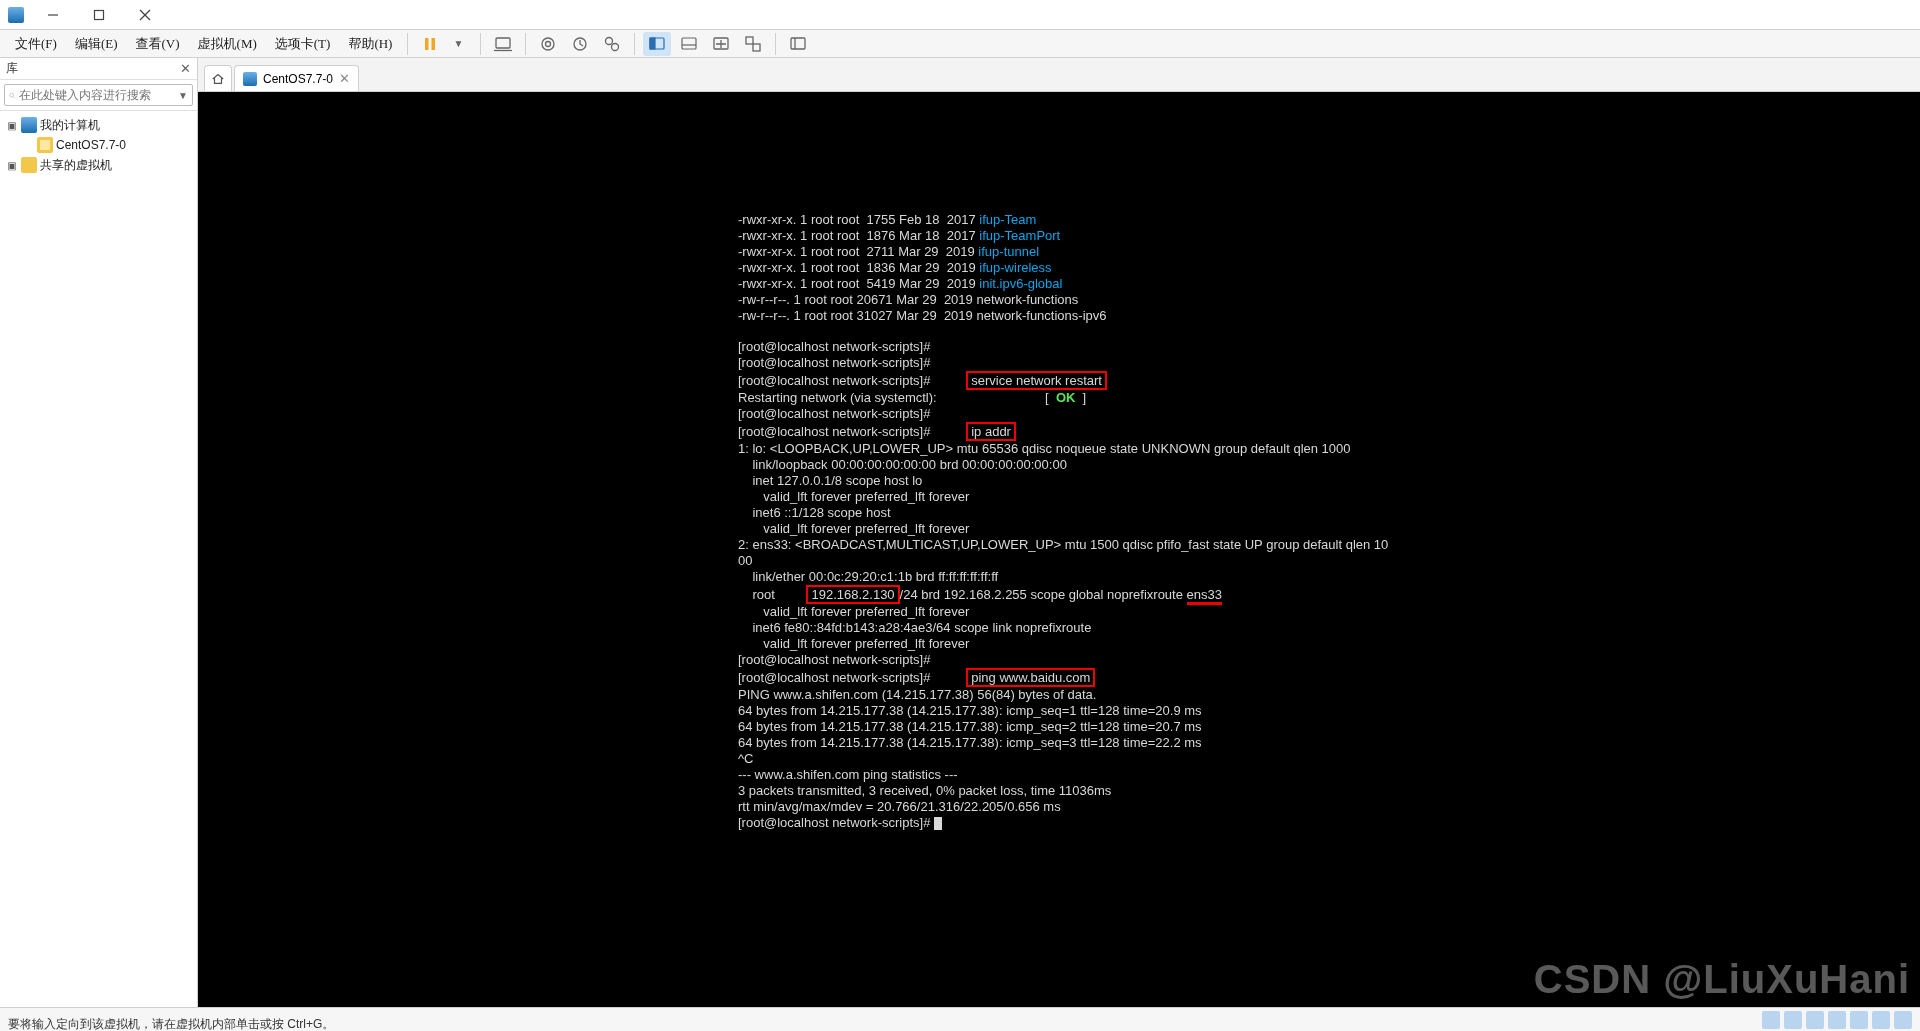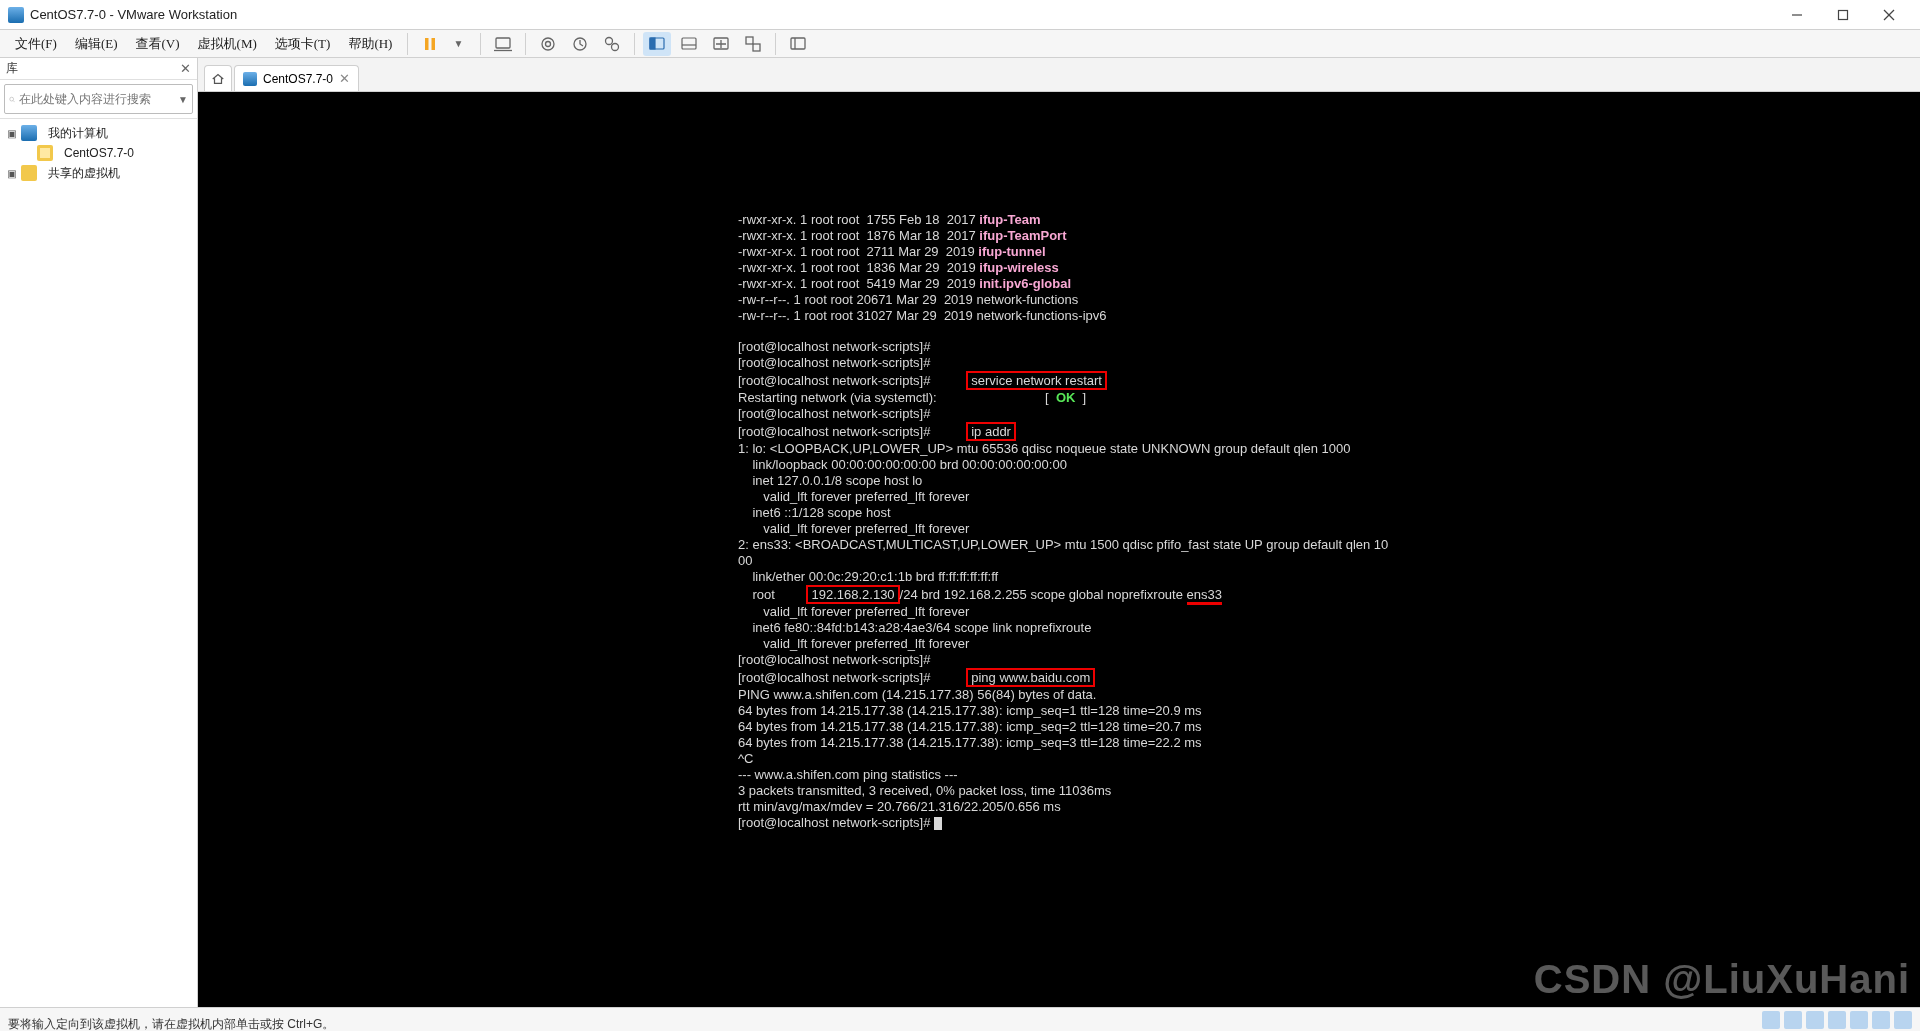--- a/index.html
+++ b/index.html
@@ -24,66 +24,65 @@
 .menubar .tool-btn.active { background:#cfe4f7; }
 
 
 .main { display:flex; height:calc(100% - 30px - 28px - 24px); }
 
 
 .library { width:198px; border-right:1px solid #d0d0d0; background:#fff; display:flex; flex-direction:column; }
 .library-hdr { height:22px; display:flex; align-items:center; padding:0 6px; font-size:12px; color:#333; border-bottom:1px solid #e0e0e0; }
 .library-hdr .close-x { margin-left:auto; cursor:pointer; color:#666; font-size:13px; }
 .library-search { padding:4px; border-bottom:1px solid #e0e0e0; }
-.library-search .search-box { display:flex; align-items:center; border:1px solid #bcbcbc; border-radius:2px; height:30px; padding:0 4px; background:#fff; }
+.library-search .search-box { display:flex; align-items:center; border:1px solid #bcbcbc; border-radius:2px; height:22px; padding:0 4px; background:#fff; }
 .library-search .search-box svg { width:13px; height:13px; stroke:#888; fill:none; }
 .library-search input { border:none; outline:none; flex:1; font-size:12px; padding:0 4px; color:#333; }
 .library-search .caret { color:#666; font-size:10px; }
 
 .library-tree { flex:1; padding:4px 0; font-size:12px; color:#222; overflow:auto; }
 .tree-row { display:flex; align-items:center; height:20px; padding-left:6px; cursor:pointer; }
 .tree-expand { width:12px; text-align:center; color:#555; font-size:10px; }
 .tree-icon { width:16px; height:16px; margin:0 3px; }
 .tree-icon.computer { background:linear-gradient(#6cb0e8,#1a6db0); border-radius:2px; }
 .tree-icon.vm { background:#f2c84b; border-radius:2px; position:relative; }
 .tree-icon.vm::after { content:""; position:absolute; inset:3px; background:#ffe9a2; }
 .tree-icon.shared { background:#f2c84b; border-radius:2px; }
-.tree-label { white-space:nowrap;margin-left:8px; }
+.tree-label { white-space:nowrap; }
 
 
 .content { flex:1; display:flex; flex-direction:column; background:#fff; }
 .tabstrip { height:34px; background:#f3f3f3; border-bottom:1px solid #d0d0d0; display:flex; align-items:flex-end; padding:0 6px; gap:2px; }
 .home-tab { width:28px; height:26px; border:1px solid #cfcfcf; border-bottom:none; border-radius:4px 4px 0 0; background:#fff; display:flex; align-items:center; justify-content:center; cursor:pointer; }
 .home-tab svg { width:14px; height:14px; stroke:#555; fill:none; stroke-width:1.4; }
 .vm-tab { height:26px; border:1px solid #cfcfcf; border-bottom:none; border-radius:4px 4px 0 0; background:#fff; display:flex; align-items:center; padding:0 8px; gap:6px; font-size:12px; cursor:pointer; }
 .vm-tab .dot { width:14px; height:14px; border-radius:2px; background:linear-gradient(#6cb0e8,#1a6db0); }
 .vm-tab .tab-close { color:#888; font-size:13px; }
 
 
 .console { flex:1; background:#000; color:#ccc; font-family:"Courier New",monospace; font-size:13px; line-height:15px; padding:120px 0 0 540px; position:relative; overflow:hidden; white-space:pre; }
-.console .ls-exec { color:#f9a8d4; font-weight:bold; }
+.console .ls-exec { color:#0ea5e9; font-weight:normal; }
 .console .plain { color:#d8d8d8; }
 .console .ok-green { color:#57e657; font-weight:bold; }
 .console .red-box { border:2px solid #e00; padding:0 3px; display:inline-block; color:#d8d8d8; background:transparent;margin-left:28px; }
 .console .red-underline { border-bottom:3px solid #e00; }
 .console .watermark { position:absolute; right:10px; bottom:20px; font-family:Arial,sans-serif; font-size:40px; color:rgba(255,255,255,0.35); font-weight:600; letter-spacing:1px; pointer-events:none; }
 .console .cursor { display:inline-block; width:8px; height:13px; background:#d8d8d8; vertical-align:middle; }
 
 
 .statusbar { height:24px; background:#f6f6f6; border-top:1px solid #d0d0d0; display:flex; align-items:center; padding:0 8px; font-size:12px; color:#333; }
 .statusbar .status-text { flex:1;margin-top:10px; }
 .statusbar .status-icons { display:flex; gap:4px; }
 .statusbar .status-icons .sicon { width:18px; height:18px; background:#b8d4ef; border-radius:2px; }
 </style>
 </head>
 <body>
 
 <div class="titlebar">
   <div class="icon"></div>
-  <div class="title">CentOS7.7-0 - VMware Workstation</div>
   <div class="win-btn">
       <svg viewBox="0 0 12 12">
         <line x1="1" y1="6" x2="11" y2="6"></line>
       </svg>
     </div>
   <div class="win-btn">
       <svg viewBox="0 0 12 12">
         <rect x="1.5" y="1.5" width="9" height="9"></rect>
       </svg>
     </div>

